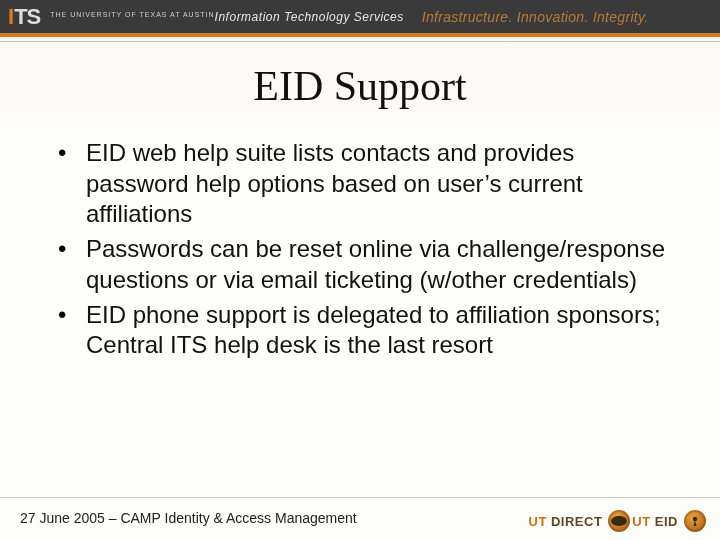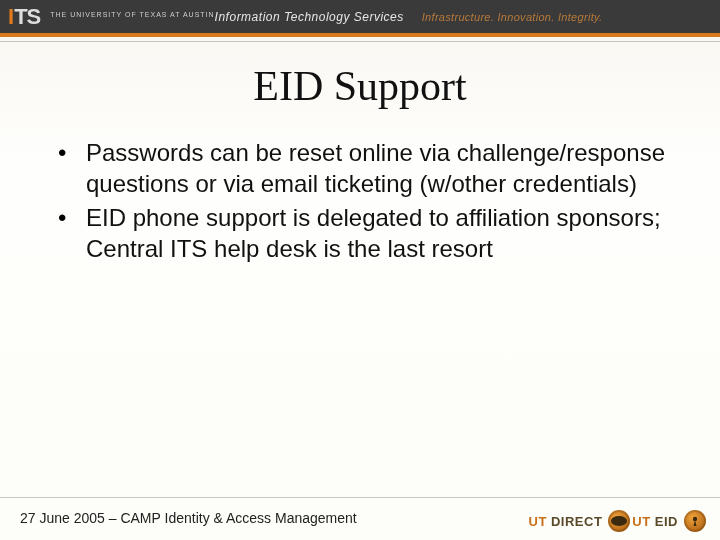--- a/index.html
+++ b/index.html
@@ -62,21 +62,21 @@
   }
   .dept-name {
     font-size: 12px;
     color: #e6e6e6;
     font-style: italic;
     letter-spacing: 0.5px;
     line-height: 1;
   }
   .tagline {
     margin-left: 18px;
-    font-size: 11px;
+    font-size: 14px;
     color: #b77a3a;
     font-style: italic;
     letter-spacing: 0.3px;
   }
   .orange-rule {
     position: absolute;
     left: 0; right: 0;
     top: 33px;
     height: 4px;
     background: #d97a1c;
@@ -206,20 +206,21 @@
     </div>
     <div class="tagline">Infrastructure.  Innovation.  Integrity.</div>
   </div>
   <div class="orange-rule"></div>
   <div class="thin-rule"></div>
 
   <div class="title">EID Support</div>
 
   <div class="content">
     <ul>
+      <li>EID web help suite lists contacts and provides password help options based on user’s current affiliations</li>
       <li>Passwords can be reset online via challenge/response questions or via email ticketing (w/other credentials)</li>
       <li>EID phone support is delegated to affiliation sponsors; Central ITS help desk is the last resort</li>
     </ul>
   </div>
 
   <div class="footer-rule"></div>
   <div class="footer-text">27 June 2005 – CAMP Identity &amp; Access Management</div>
 
   <div class="logos">
     <div class="logo-row">

